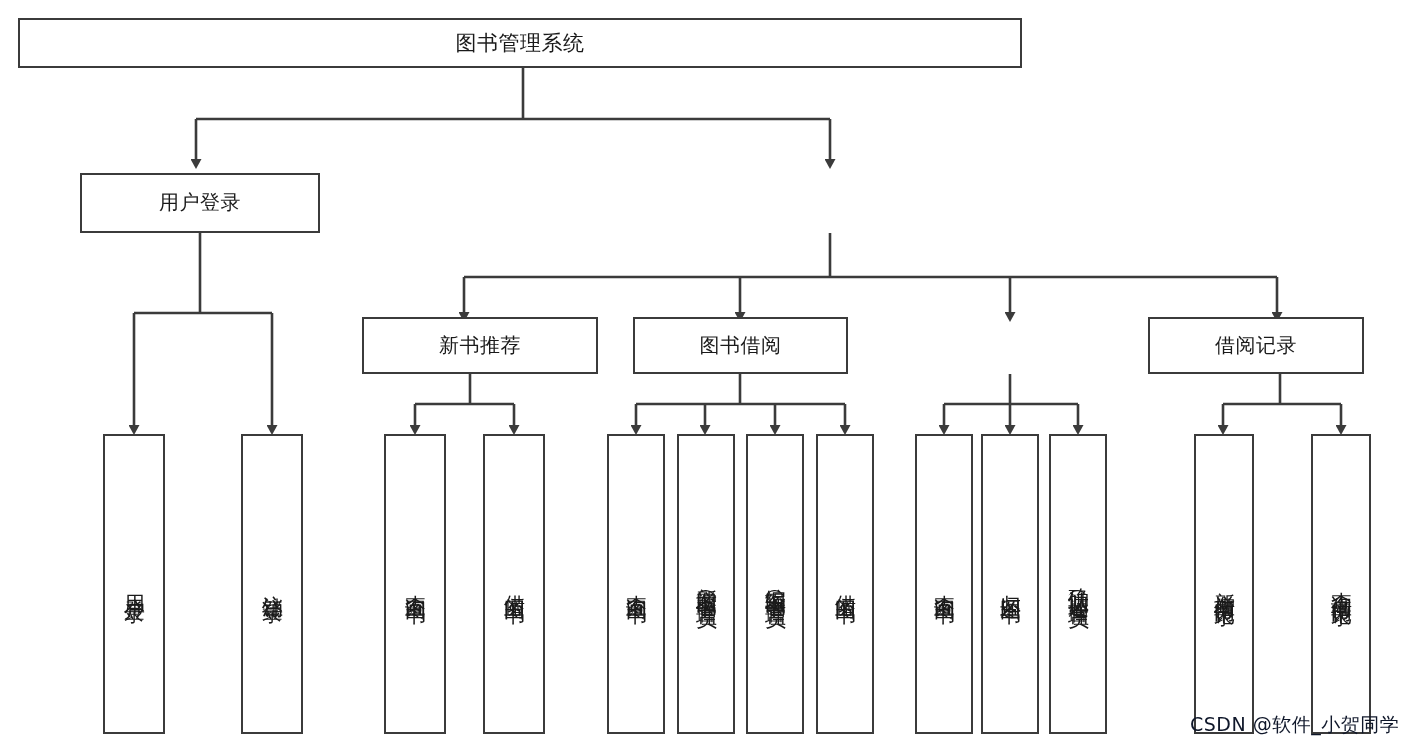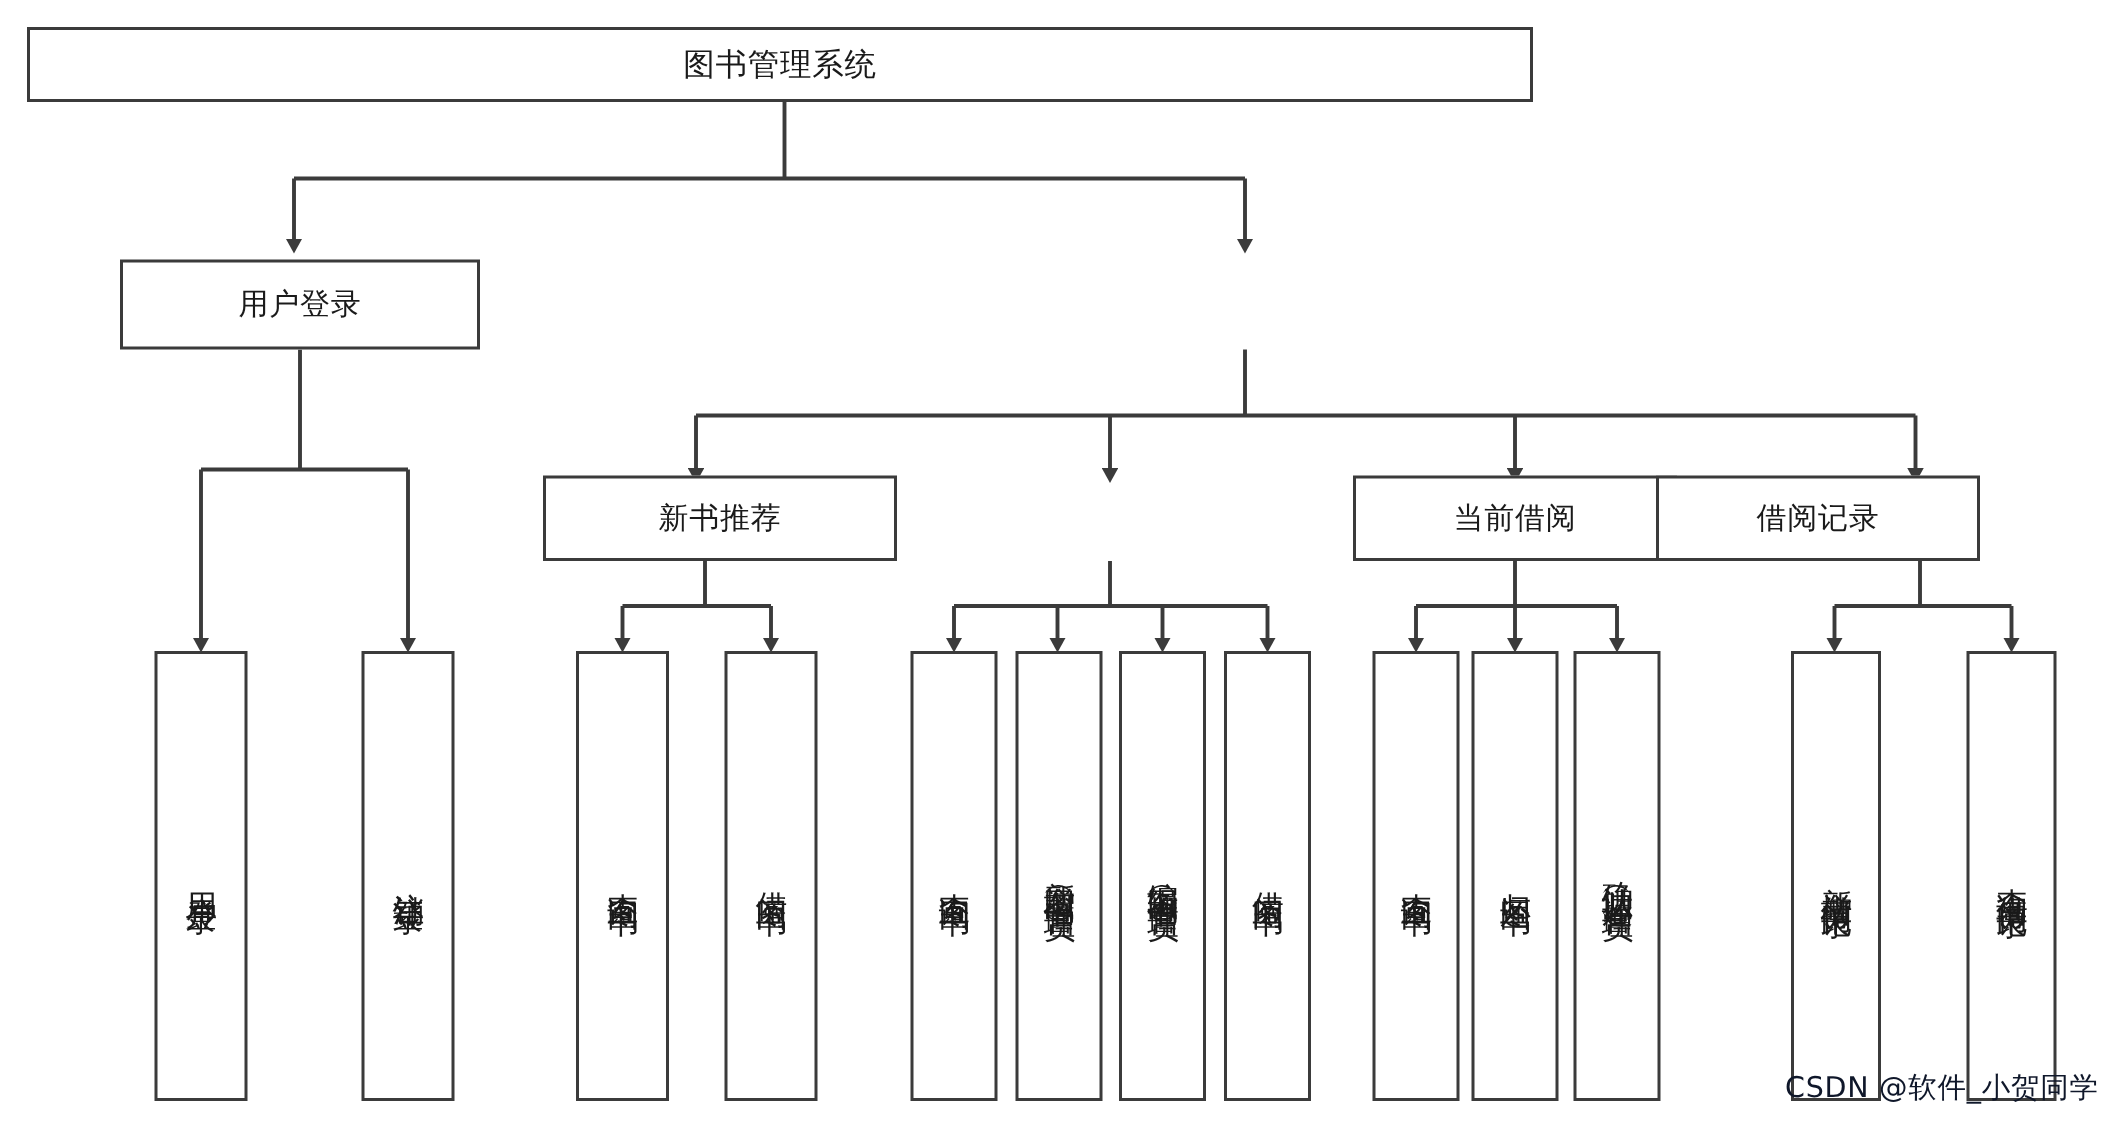--- a/index.html
+++ b/index.html
@@ -124,24 +124,24 @@
     <span class="label">图书管理系统</span>
   </div>
 
   <div class="node level1" style="left:80px; top:173px; width:240px; height:60px;">
     <span class="label">用户登录</span>
   </div>
 
   <div class="node level2" style="left:362px; top:317px; width:236px; height:57px;">
     <span class="label">新书推荐</span>
   </div>
-  <div class="node level2" style="left:902px; top:317px; width:216px; height:57px;">
-    <span class="label">当前借阅</span>
+  <div class="node level2" style="left:633px; top:317px; width:215px; height:57px;">
+    <span class="label">图书借阅</span>
   </div>
-  <div class="node level2" style="left:1104px; top:317px; width:216px; height:57px;">
+  <div class="node level2" style="left:1148px; top:317px; width:216px; height:57px;">
     <span class="label">借阅记录</span>
   </div>
 
   <div class="node leaf" style="left:103px; top:434px; width:62px; height:300px;">
     <span class="label">用户登录</span>
   </div>
   <div class="node leaf" style="left:241px; top:434px; width:62px; height:300px;">
     <span class="label">注销登录</span>
   </div>
 

